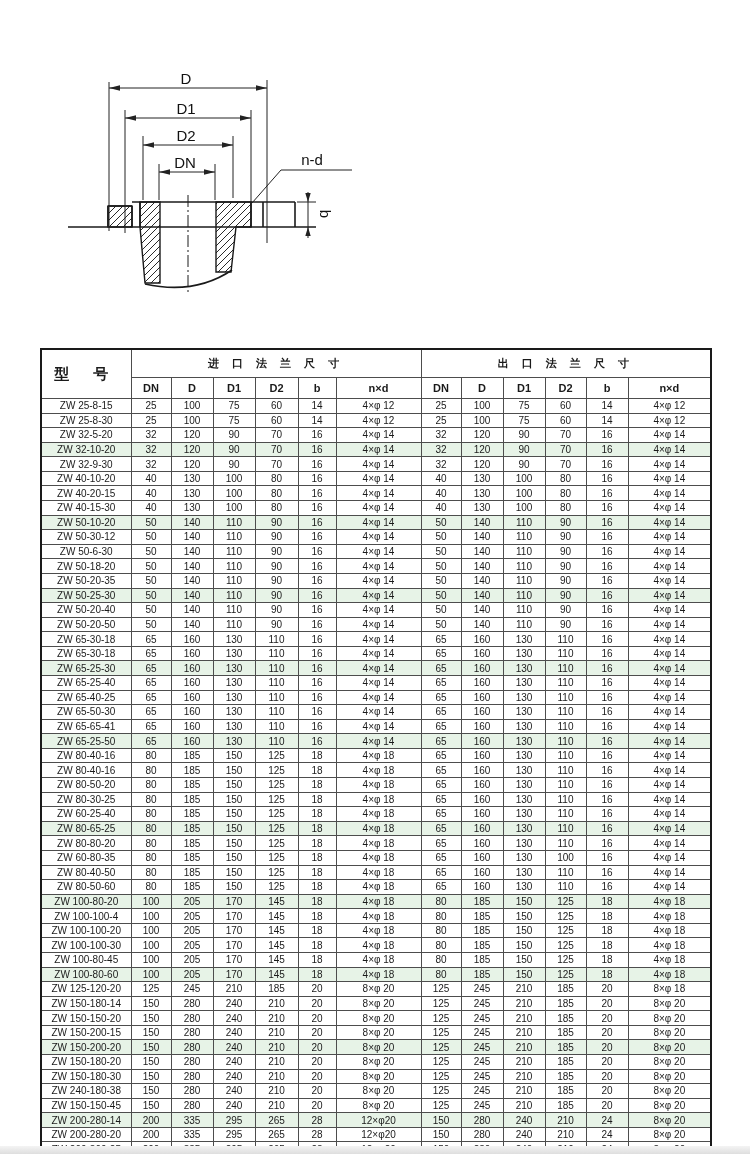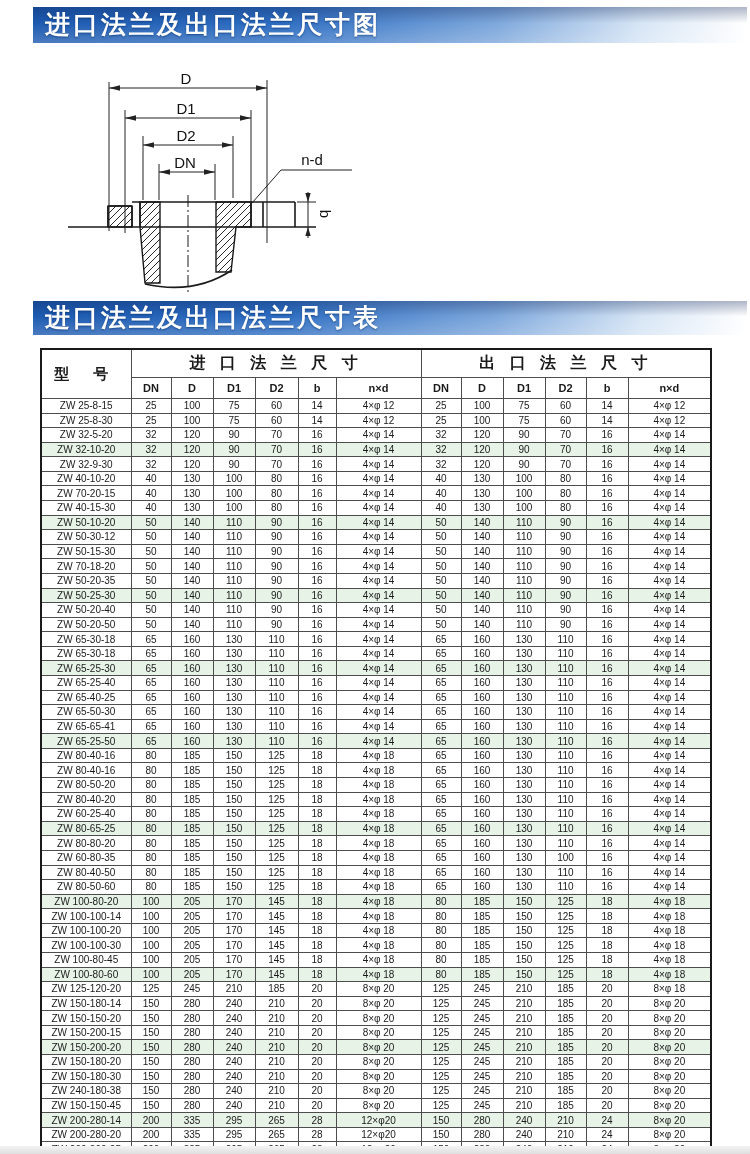--- a/index.html
+++ b/index.html
@@ -14,21 +14,21 @@
           linear-gradient(to right, #1d5ab0 0%, #2e6ec2 35%, #7ea8dc 65%, #d6e5f5 85%, #ffffff 100%);}
   .bar1{top:7px;height:36px;line-height:36px;}
   .bar2{top:301px;height:34px;line-height:34px;}
   svg.diagram{position:absolute;left:0;top:0;}
   .tablewrap{position:absolute;left:40px;top:348px;width:670px;}
   table.dim{border-collapse:collapse;width:670px;table-layout:fixed;
         border:2px solid #1a1a1a;}
   table.dim th,table.dim td{border:1px solid #4d4d4d;padding:0;text-align:center;
         color:#1a1a1a;overflow:hidden;white-space:nowrap;}
   th.model-h{font-size:15px;letter-spacing:10px;padding-left:10px;margin-top:32px;}
-  th.group-h{font-size:16px;height:27px;letter-spacing:5px;}
+  th.group-h{font-size:11px;height:27px;letter-spacing:5px;}
   th.col-h{font-size:11px;height:20px;}
   table.dim td{height:13.58px;font-size:10px;line-height:13px;}
   td.model{font-size:9.5px;}
   tr.hl td{background:var(--hl,#e7f3e7);}
   .bottom-strip{position:absolute;left:0;top:1146px;width:750px;height:8px;
         background:linear-gradient(to bottom,#f4f4f4,#dedede);}
 </style>
 </head>
 <body>
 
@@ -94,22 +94,20 @@
     <g font-family="Liberation Sans, DejaVu Sans, sans-serif" font-size="15" fill="#111111" text-anchor="middle">
       <text x="186" y="84">D</text>
       <text x="186" y="114">D1</text>
       <text x="186" y="141">D2</text>
       <text x="185" y="168">DN</text>
       <text x="312" y="165">n-d</text>
       <text x="320" y="214" transform="rotate(90 320,214)">b</text>
     </g>
   </svg>
 
-  <div class="title-bar bar1">进口法兰及出口法兰尺寸图</div>
-  <div class="title-bar bar2">进口法兰及出口法兰尺寸表</div>
 
   <div class="tablewrap">
     <table class="dim">
       <colgroup>
         <col style="width:90px">
           <col style="width:40px">
           <col style="width:42px">
           <col style="width:42px">
         <col style="width:43px">
           <col style="width:38px">
@@ -227,21 +225,21 @@
             <td>16</td>
             <td>4×φ 14</td>
             <td>40</td>
             <td>130</td>
             <td>100</td>
             <td>80</td>
             <td>16</td>
             <td>4×φ 14</td>
           </tr>
           <tr>
-            <td class="model">ZW 70-20-15</td>
+            <td class="model">ZW 40-20-15</td>
             <td>40</td>
             <td>130</td>
             <td>100</td>
             <td>80</td>
             <td>16</td>
             <td>4×φ 14</td>
             <td>40</td>
             <td>130</td>
             <td>100</td>
             <td>80</td>
@@ -287,36 +285,36 @@
             <td>16</td>
             <td>4×φ 14</td>
             <td>50</td>
             <td>140</td>
             <td>110</td>
             <td>90</td>
             <td>16</td>
             <td>4×φ 14</td>
           </tr>
           <tr>
-            <td class="model">ZW 50-15-30</td>
-            <td>50</td>
-            <td>140</td>
-            <td>110</td>
-            <td>90</td>
-            <td>16</td>
-            <td>4×φ 14</td>
-            <td>50</td>
-            <td>140</td>
-            <td>110</td>
-            <td>90</td>
-            <td>16</td>
-            <td>4×φ 14</td>
-          </tr>
-          <tr>
-            <td class="model">ZW 70-18-20</td>
+            <td class="model">ZW 50-6-30</td>
+            <td>50</td>
+            <td>140</td>
+            <td>110</td>
+            <td>90</td>
+            <td>16</td>
+            <td>4×φ 14</td>
+            <td>50</td>
+            <td>140</td>
+            <td>110</td>
+            <td>90</td>
+            <td>16</td>
+            <td>4×φ 14</td>
+          </tr>
+          <tr>
+            <td class="model">ZW 50-18-20</td>
             <td>50</td>
             <td>140</td>
             <td>110</td>
             <td>90</td>
             <td>16</td>
             <td>4×φ 14</td>
             <td>50</td>
             <td>140</td>
             <td>110</td>
             <td>90</td>
@@ -542,21 +540,21 @@
             <td>18</td>
             <td>4×φ 18</td>
             <td>65</td>
             <td>160</td>
             <td>130</td>
             <td>110</td>
             <td>16</td>
             <td>4×φ 14</td>
           </tr>
           <tr>
-            <td class="model">ZW 80-40-20</td>
+            <td class="model">ZW 80-30-25</td>
             <td>80</td>
             <td>185</td>
             <td>150</td>
             <td>125</td>
             <td>18</td>
             <td>4×φ 18</td>
             <td>65</td>
             <td>160</td>
             <td>130</td>
             <td>110</td>
@@ -662,21 +660,21 @@
             <td>18</td>
             <td>4×φ 18</td>
             <td>80</td>
             <td>185</td>
             <td>150</td>
             <td>125</td>
             <td>18</td>
             <td>4×φ 18</td>
           </tr>
           <tr>
-            <td class="model">ZW 100-100-14</td>
+            <td class="model">ZW 100-100-4</td>
             <td>100</td>
             <td>205</td>
             <td>170</td>
             <td>145</td>
             <td>18</td>
             <td>4×φ 18</td>
             <td>80</td>
             <td>185</td>
             <td>150</td>
             <td>125</td>

